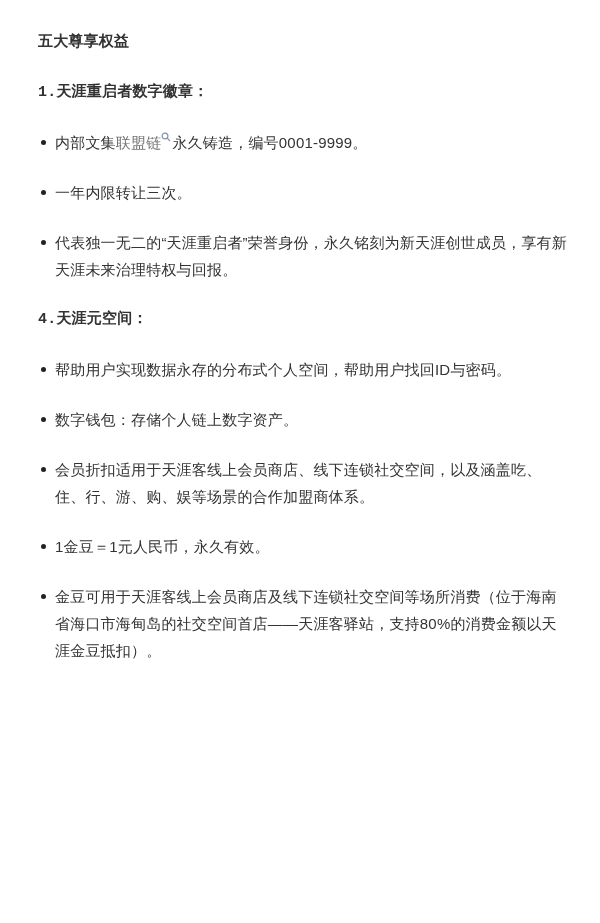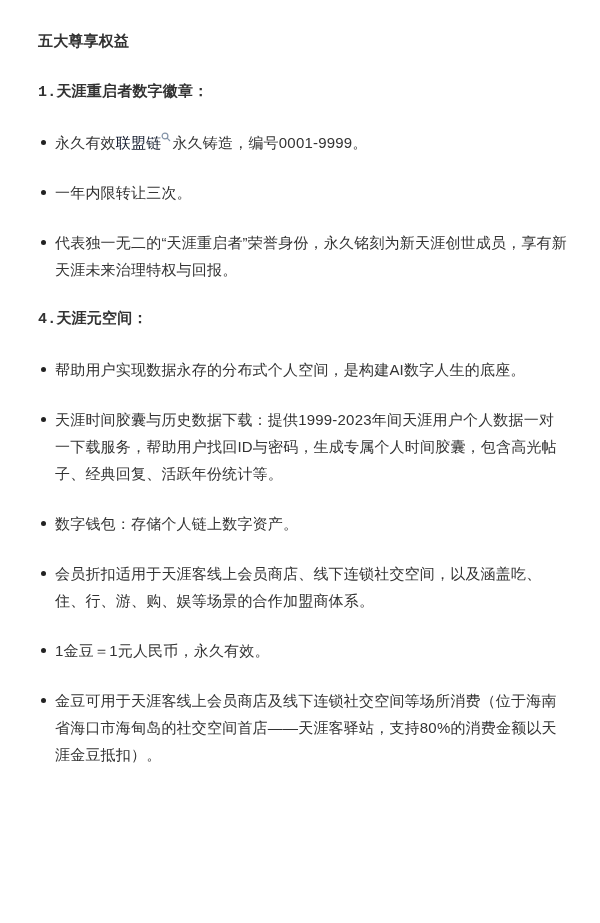--- a/index.html
+++ b/index.html
@@ -43,21 +43,21 @@
     content: "";
     position: absolute;
     left: 3px;
     top: 11px;
     width: 5px;
     height: 5px;
     border-radius: 50%;
     background: #222222;
   }
   .entity-link {
-    color: #0f172a;
+    color: #737373;
     text-decoration: none;
     cursor: pointer;
   }
   .sup-icon {
     display: inline-block;
     vertical-align: 6px;
     margin-right: 1px;
     line-height: 0;
   }
   .sup-icon svg {
@@ -67,35 +67,34 @@
 </head>
 <body>
 
 <main class="article">
 
   <p class="para bold">五大尊享权益</p>
 
   <p class="para bold">1.天涯重启者数字徽章：</p>
 
   <ul class="bullets">
-    <li class="bullet-item"><span>永久有效</span><a class="entity-link">联盟链</a><span class="sup-icon"><svg width="10" height="10" viewBox="0 0 10 10">
+    <li class="bullet-item"><span>内部文集</span><a class="entity-link">联盟链</a><span class="sup-icon"><svg width="10" height="10" viewBox="0 0 10 10">
             <circle cx="4" cy="4" r="2.9" fill="none" stroke="#8494a8" stroke-width="1.2"></circle>
             <line x1="6.2" y1="6.2" x2="9" y2="9" stroke="#8494a8" stroke-width="1.2"></line>
           </svg></span><span>永久铸造，编号0001-9999。</span></li>
     <li class="bullet-item"><span>一年内限转让三次。</span></li>
     <li class="bullet-item"><span>代表独一无二的“天涯重启者”荣誉身份，永久铭刻为新天涯创世成员，享有新天涯未来治理特权与回报。</span></li>
   </ul>
 
 
 
   <p class="para bold">4.天涯元空间：</p>
 
   <ul class="bullets">
-    <li class="bullet-item"><span>帮助用户实现数据永存的分布式个人空间，是构建AI数字人生的底座。</span></li>
-    <li class="bullet-item"><span>天涯时间胶囊与历史数据下载：提供1999-2023年间天涯用户个人数据一对一下载服务，帮助用户找回ID与密码，生成专属个人时间胶囊，包含高光帖子、经典回复、活跃年份统计等。</span></li>
+    <li class="bullet-item"><span>帮助用户实现数据永存的分布式个人空间，帮助用户找回ID与密码。</span></li>
     <li class="bullet-item"><span>数字钱包：存储个人链上数字资产。</span></li>
   </ul>
 
 
   <ul class="bullets">
     <li class="bullet-item"><span>会员折扣适用于天涯客线上会员商店、线下连锁社交空间，以及涵盖吃、住、行、游、购、娱等场景的合作加盟商体系。</span></li>
     <li class="bullet-item"><span>1金豆＝1元人民币，永久有效。</span></li>
     <li class="bullet-item"><span>金豆可用于天涯客线上会员商店及线下连锁社交空间等场所消费（位于海南省海口市海甸岛的社交空间首店——天涯客驿站，支持80%的消费金额以天涯金豆抵扣）。</span></li>
   </ul>
 

